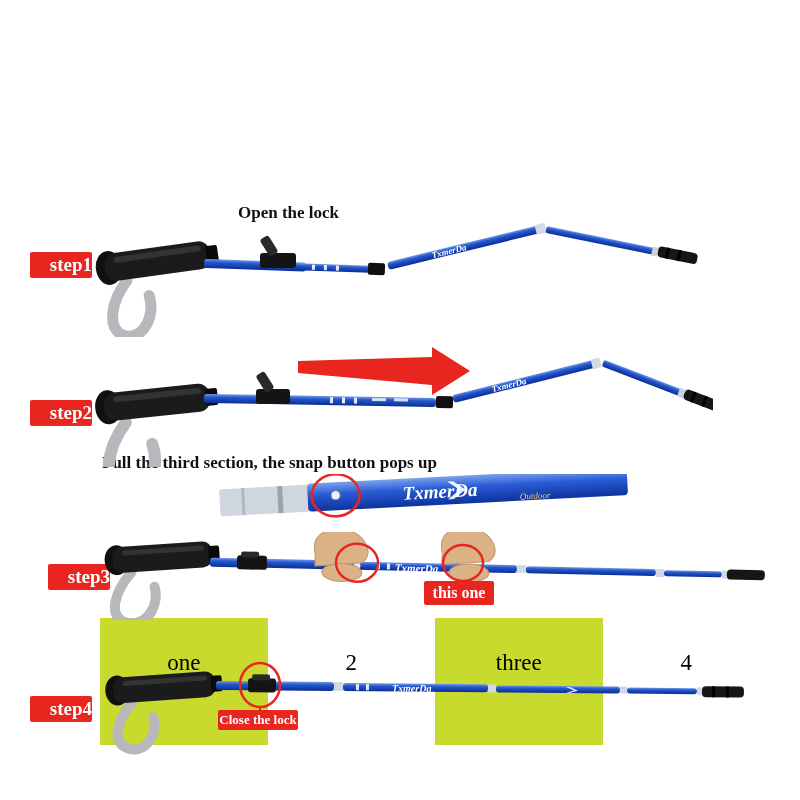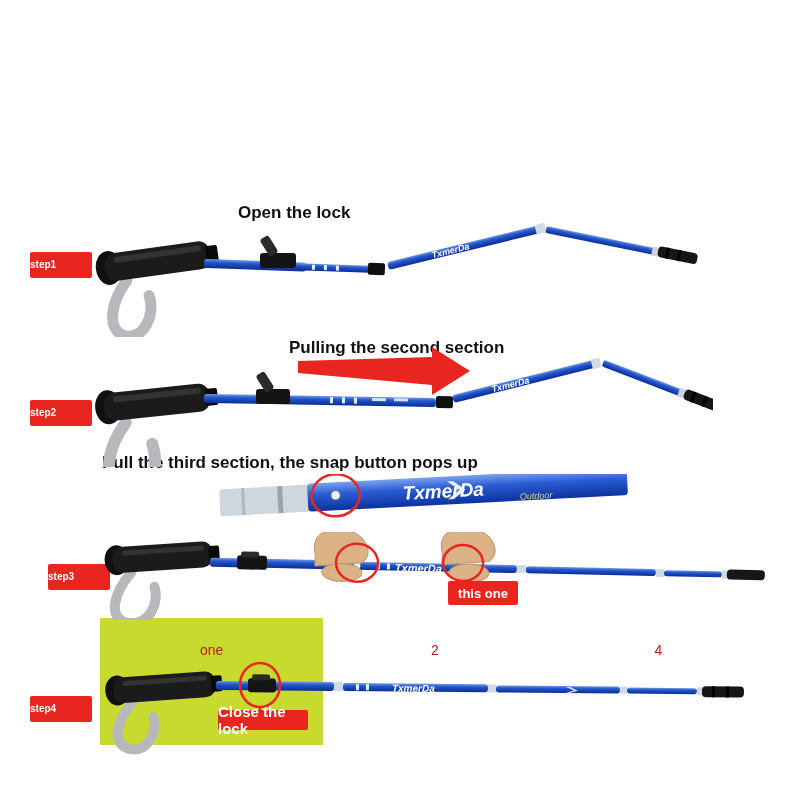--- a/index.html
+++ b/index.html
@@ -1,26 +1,26 @@
 <!DOCTYPE html>
 <html><head>
 <meta charset="utf-8">
 <style>
   html,body{margin:0;padding:0;background:#fff;}
   .canvas{position:relative;width:800px;height:800px;background:#ffffff;overflow:hidden;
-          font-family:Liberation Sans, sans-serif;}
+          font-family:Liberation Serif, serif;}
   .cap{position:absolute;font-weight:bold;font-size:17px;color:#111;white-space:nowrap;}
   .tag{position:absolute;width:62px;height:26px;background:#e8251f;color:#fff;
-       font-weight:bold;font-size:10px;line-height:26px;text-align:left;border-radius:2px;}
+       font-weight:bold;font-size:19px;line-height:26px;text-align:right;border-radius:2px;}
   .callout{position:absolute;background:#e8251f;color:#fff;font-weight:bold;
            display:flex;align-items:center;justify-content:center;border-radius:2px;z-index:6;}
-  .callout.this-one{left:448px;top:581px;width:70px;height:24px;font-size:13px;}
-  .callout.close-lock{left:218px;top:710px;width:90px;height:20px;font-size:15px;}
+  .callout.this-one{left:424px;top:581px;width:70px;height:24px;font-size:16px;}
+  .callout.close-lock{left:218px;top:710px;width:80px;height:20px;font-size:13px;}
   .band{position:absolute;left:100px;top:618px;width:670px;height:127px;display:flex;z-index:1;}
-  .band .cell{flex:1;text-align:center;padding-top:24px;font-size:14px;color:#b91c1c;}
+  .band .cell{flex:1;text-align:center;padding-top:32px;font-size:23px;color:#000000;}
   .band .cell.green{background:#c9da2f;}
   .band .cell.white{background:#ffffff;}
   svg.illu{position:absolute;z-index:3;}
   #svg1{left:88px;top:222px;}
   #svg2{left:88px;top:345px;}
   #svg3i{left:208px;top:474px;}
   #svg3{left:95px;top:532px;}
   #svg4{left:100px;top:652px;}
 </style>
 </head>
@@ -70,21 +70,20 @@
 
     <g transform="rotate(11.5 458 8)">
       <rect x="458" y="4" width="112" height="7" rx="2" fill="url(#pgA)"></rect>
       <rect x="566" y="3" width="6" height="9" fill="#ccd3dd"></rect>
       <rect x="572" y="1" width="40" height="11" rx="4" fill="#161616"></rect>
       <rect x="580" y="1" width="3" height="11" fill="#000"></rect>
       <rect x="592" y="1" width="3" height="11" fill="#000"></rect>
     </g>
   </svg>
 
-  <div class="cap" style="left:289px;top:338px;">Pulling the second section</div>
   <div class="tag" style="left:30px;top:400px;">step2</div>
 
   <svg id="svg2" class="illu" width="625" height="122" viewBox="0 0 625 122">
     <defs>
       <linearGradient id="pgB" x1="0" y1="0" x2="0" y2="1">
         <stop offset="0" stop-color="#6f97e8"></stop>
           <stop offset="0.35" stop-color="#2457cc"></stop>
           <stop offset="1" stop-color="#0a2d96"></stop>
       </linearGradient>
     </defs>
@@ -200,20 +199,21 @@
       <ellipse cx="368" cy="26" rx="20" ry="18" fill="none" stroke="#e8251f" stroke-width="2.5"></ellipse>
       <line x1="368" y1="44" x2="368" y2="52" stroke="#e8251f" stroke-width="2"></line>
     </g>
   </svg>
 
   <div class="callout this-one">this one</div>
 
   <div class="band">
     <div class="cell green">one</div>
     <div class="cell white">2</div>
+    <div class="cell green">three</div>
     <div class="cell white">4</div>
   </div>
 
   <div class="tag" style="left:30px;top:696px;z-index:7;">step4</div>
 
   <svg id="svg4" class="illu" width="672" height="115" viewBox="0 0 672 115">
     <defs>
       <linearGradient id="pgE" x1="0" y1="0" x2="0" y2="1">
         <stop offset="0" stop-color="#6f97e8"></stop>
           <stop offset="0.35" stop-color="#2457cc"></stop>

